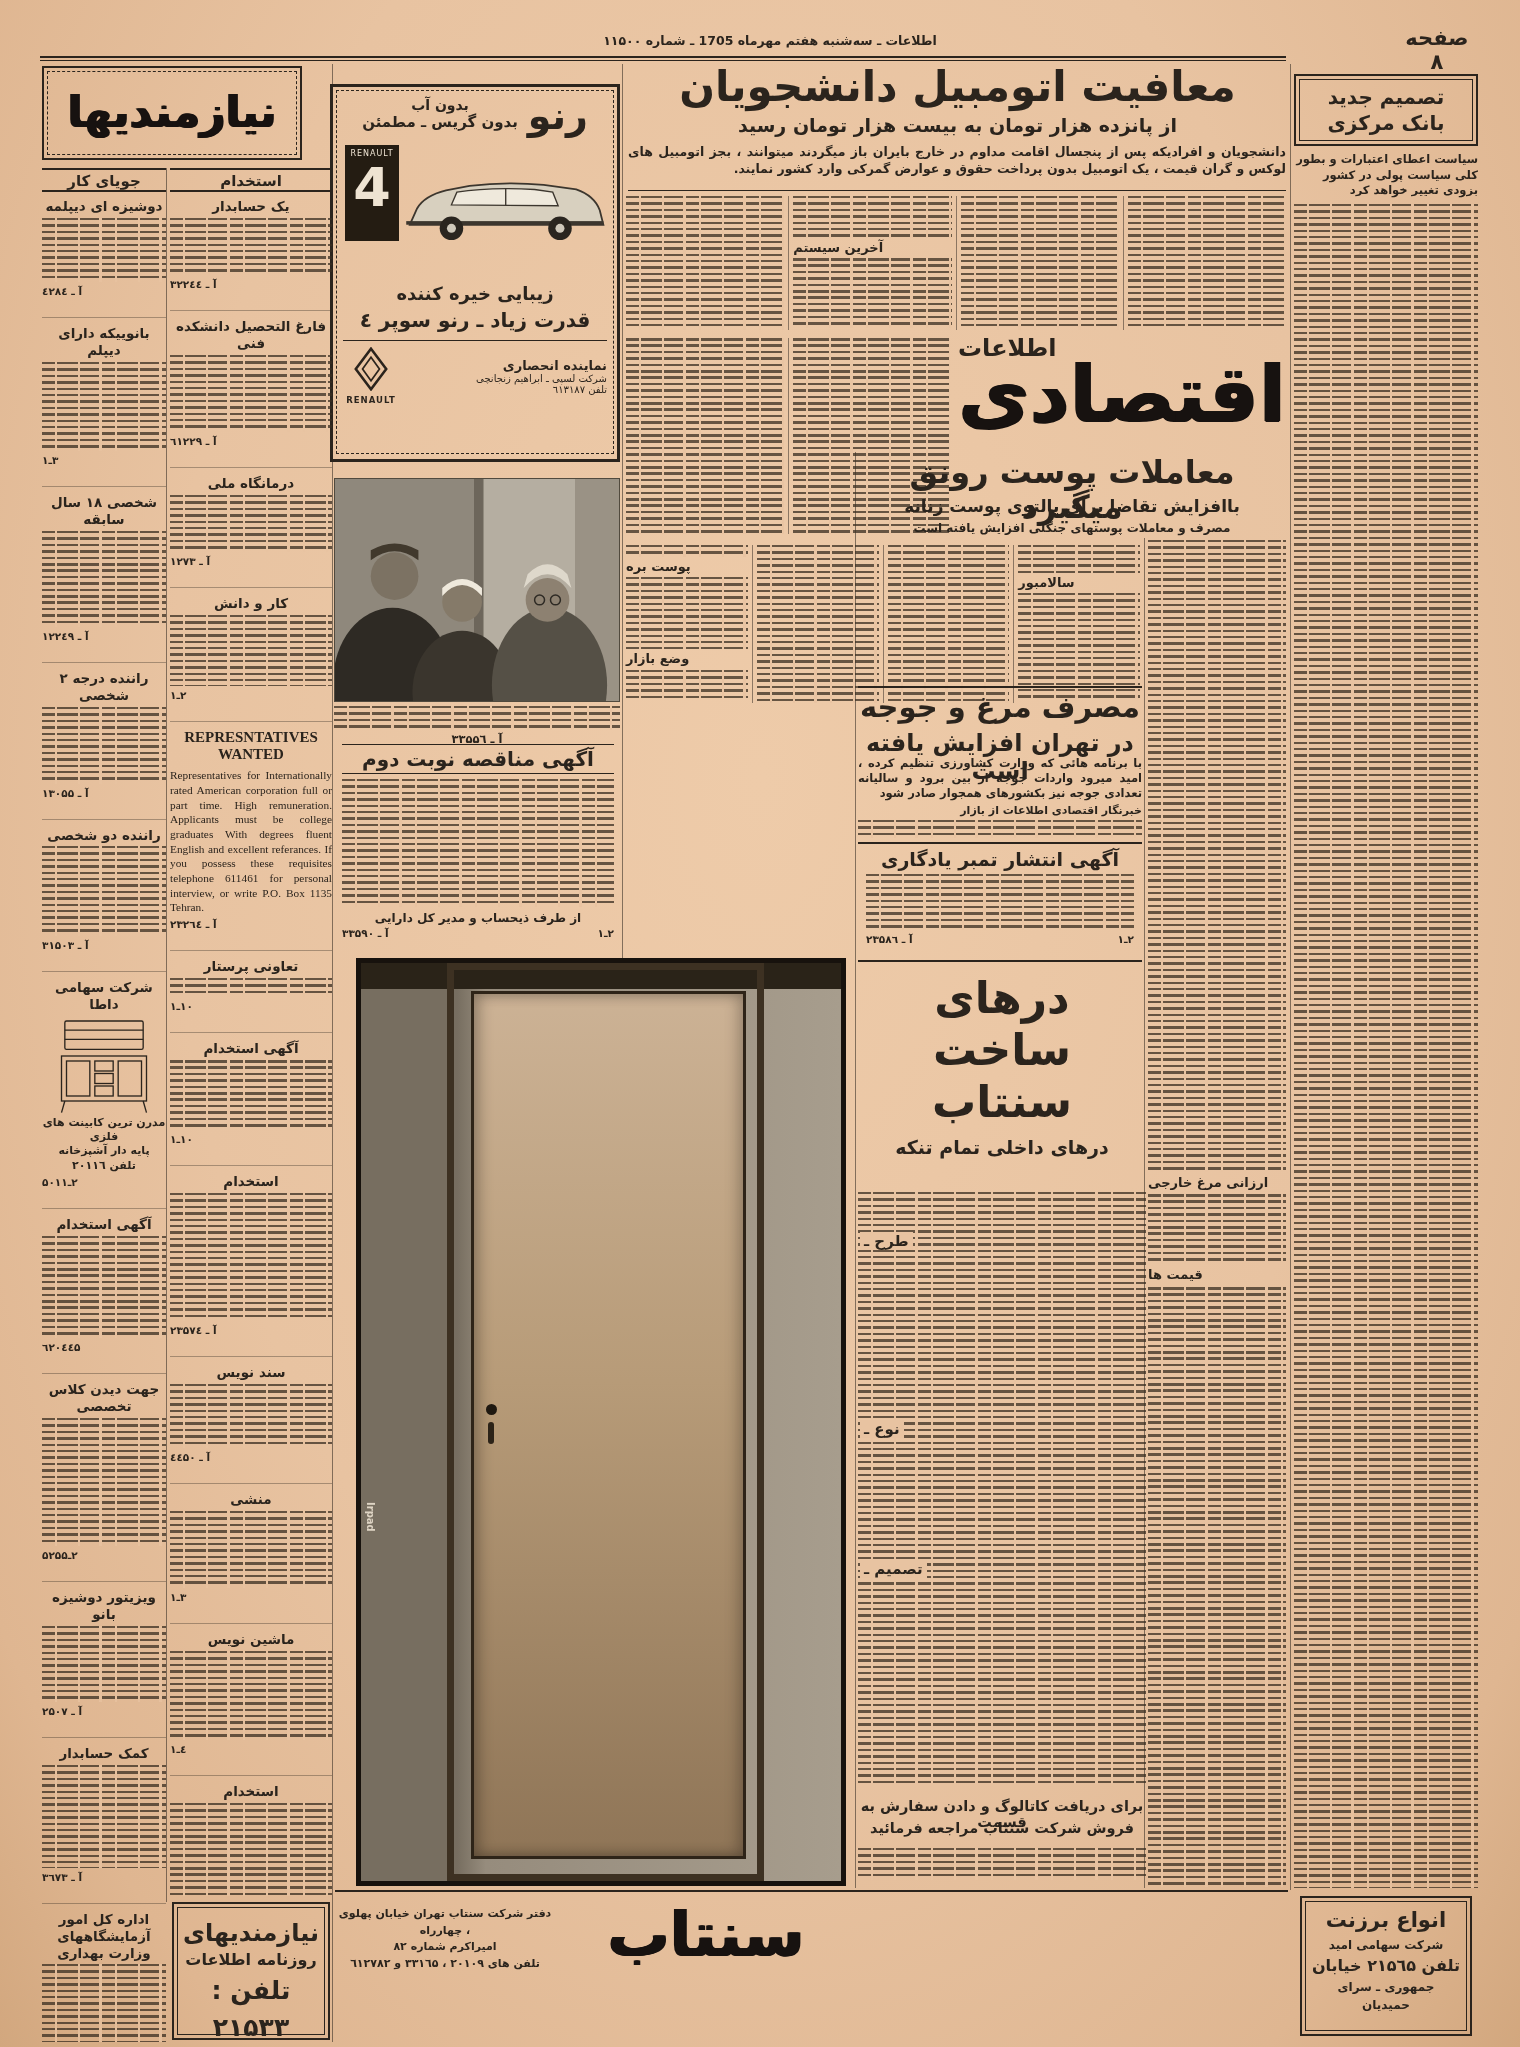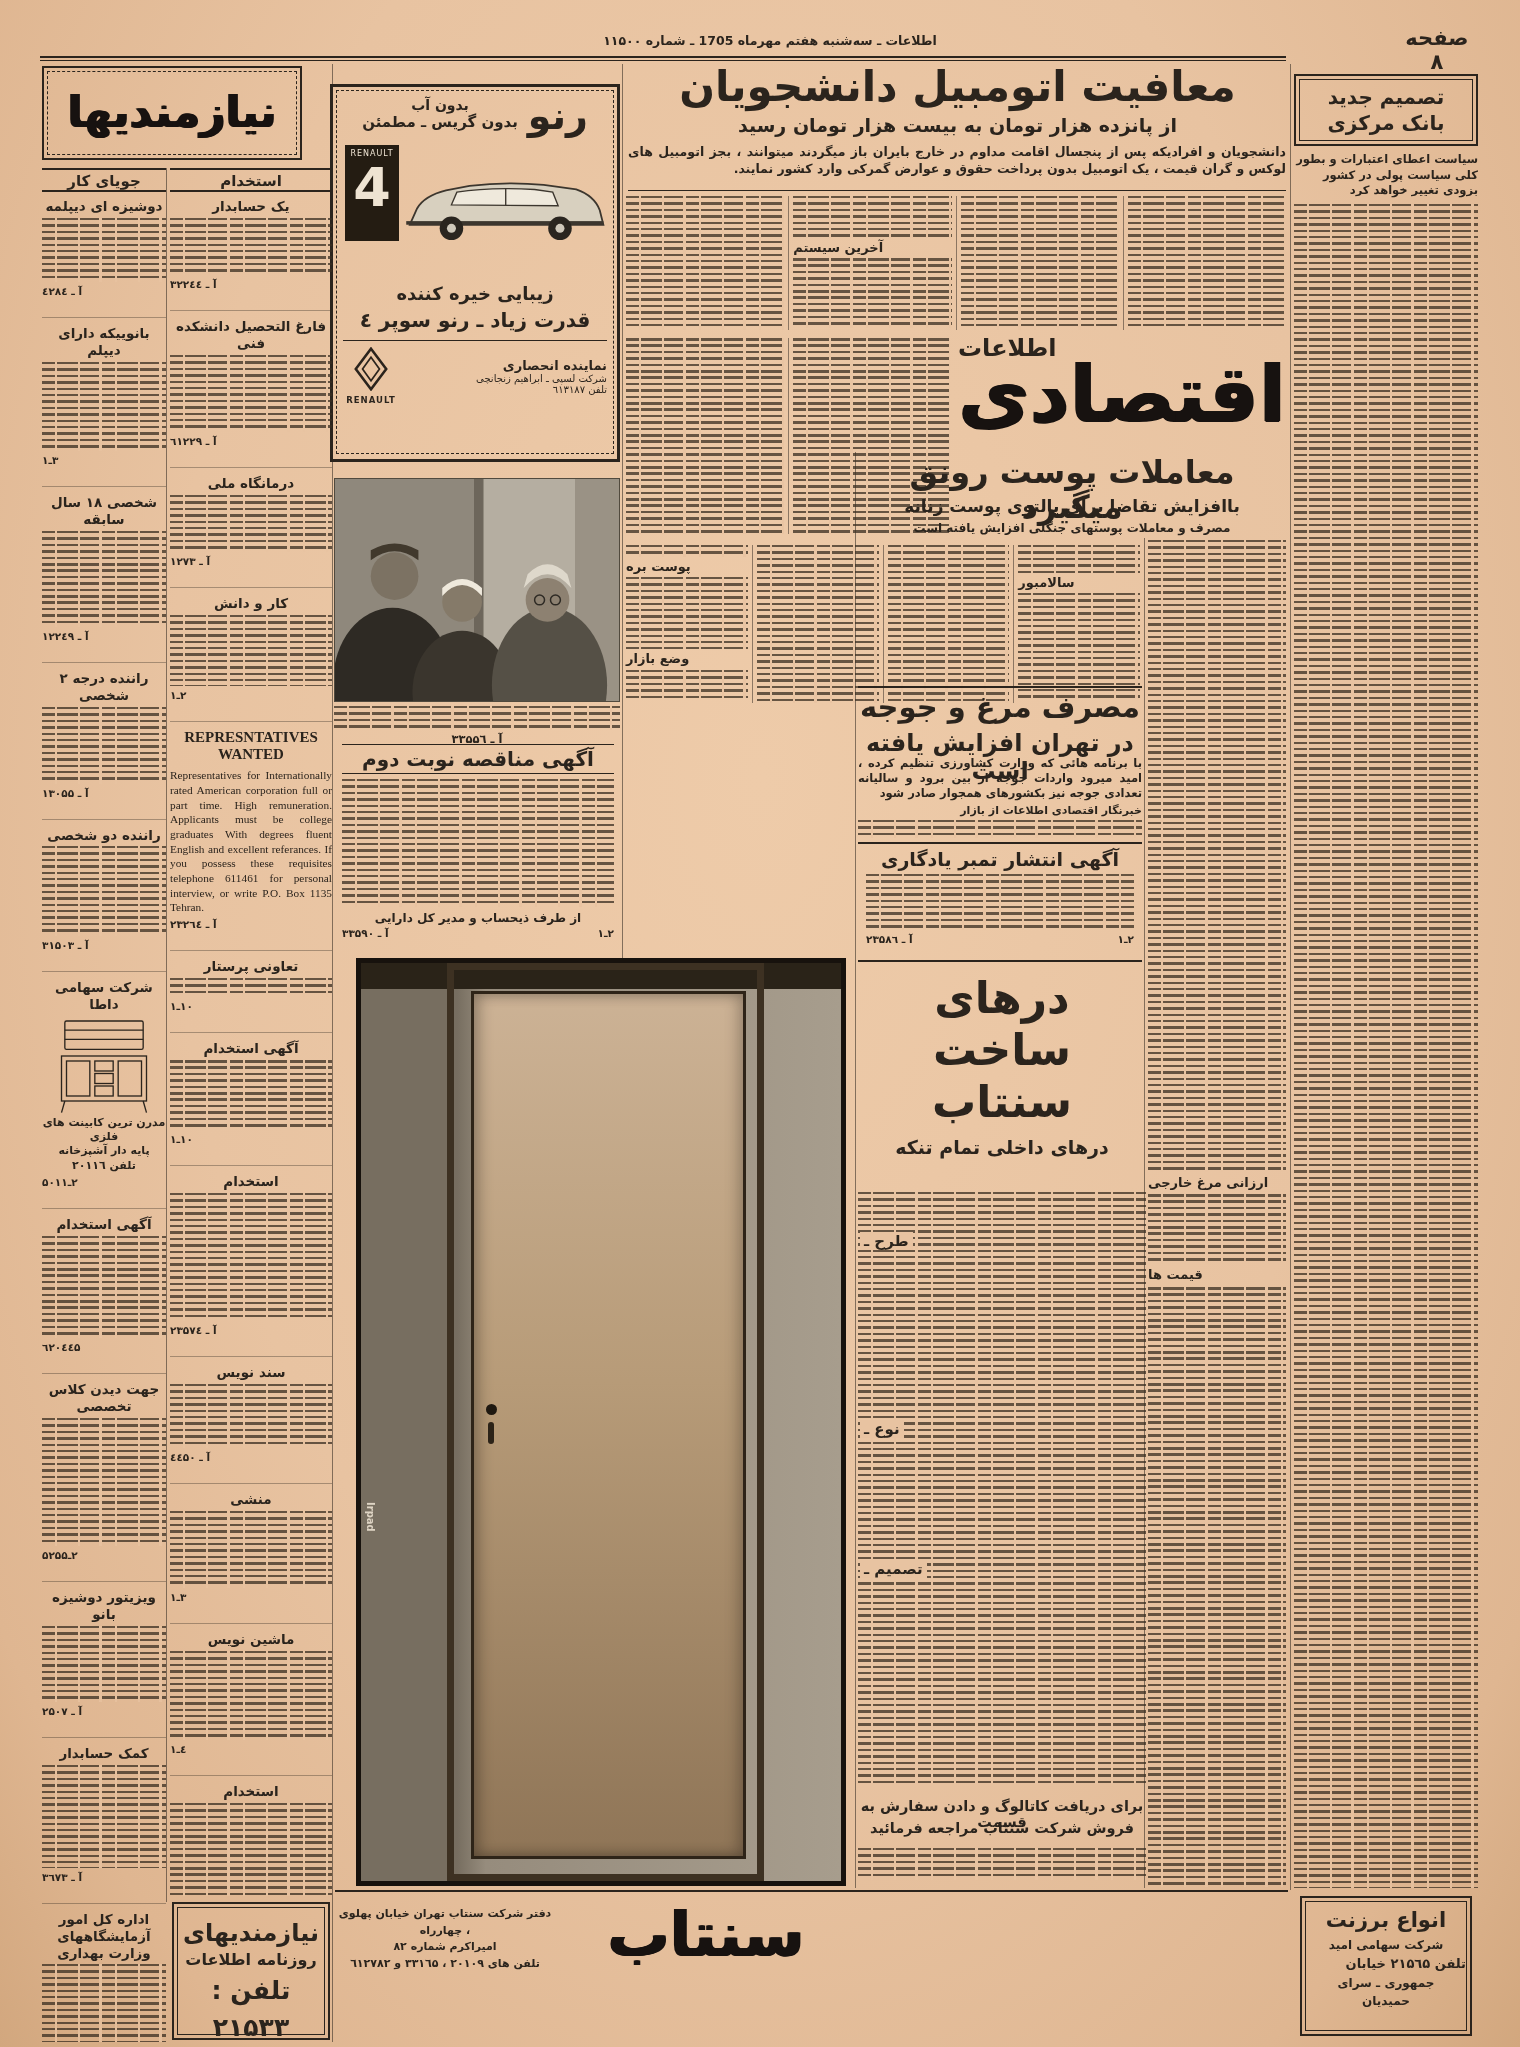--- a/index.html
+++ b/index.html
@@ -403,19 +403,19 @@
       <div class="b" style="font-size:24px;line-height:1.3;">نیازمندیهای</div>
       <div class="b" style="font-size:16px;line-height:1.4;">روزنامه اطلاعات</div>
       <div class="b" style="font-size:25px;line-height:1.5;">تلفن : ۲۱۵۳۳</div>
     </div>
   </div>
 
   <div class="abs boxed" style="left:1300px;top:1896px;width:172px;height:140px;">
     <div class="inner1 ctr" style="height:130px;padding-top:6px;">
       <div class="b" style="font-size:21px;margin-bottom:4px;">انواع برزنت</div>
       <div class="b" style="font-size:12px;line-height:1.5;">شرکت سهامی امید</div>
-      <div class="b" style="font-size:13px;line-height:1.5;text-align:right;">تلفن ۲۱۵٦۵ خیابان</div>
+      <div class="b" style="font-size:16px;line-height:1.5;">تلفن ۲۱۵٦۵ خیابان</div>
       <div class="b" style="font-size:12px;line-height:1.5;">جمهوری ـ سرای</div>
       <div class="b" style="font-size:12px;line-height:1.5;">حمیدیان</div>
     </div>
   </div>
 
 </div>
 
 </body></html>

